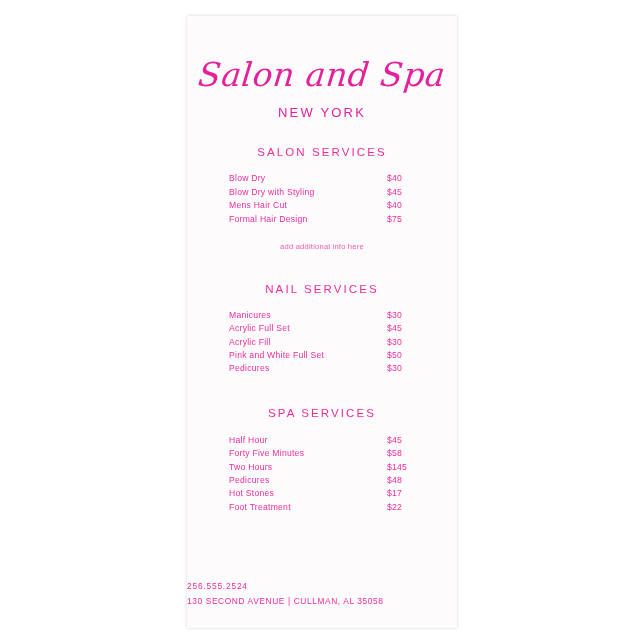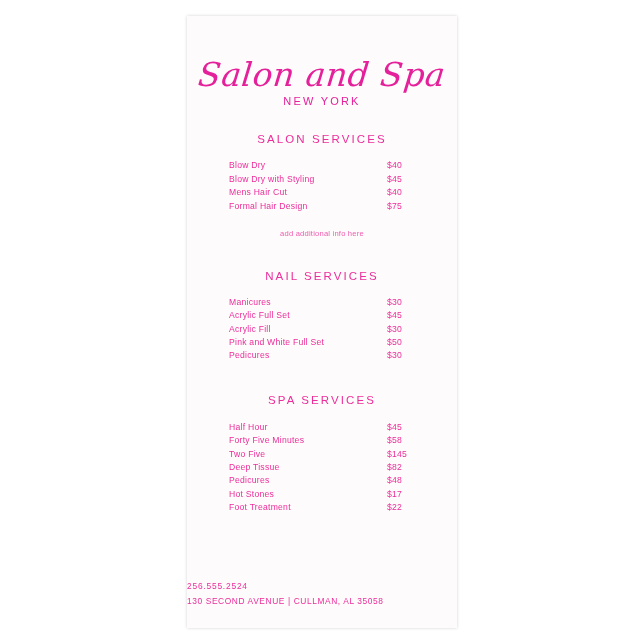--- a/index.html
+++ b/index.html
@@ -48,22 +48,22 @@
     font-family: "DejaVu Serif", serif;
     font-style: italic;
     font-weight: normal;
     font-size: 33px;
     color: #e5209b;
     letter-spacing: 0.5px;
     line-height: 1;
     transform: skewX(-6deg);
   }
   .brand-sub {
-    margin-top: 4px;
-    font-size: 11px;
+    margin-top: 14px;
+    font-size: 13px;
     letter-spacing: 2.2px;
     color: #e5209b;
     font-family: "Liberation Sans", sans-serif;
   }
 
   
   .sections {
     margin-top: 26px;
     padding: 0 30px;
   }
@@ -198,26 +198,22 @@
           <div class="items">
             <div class="item">
               <span class="item-name">Half Hour</span>
               <span class="item-price">$45</span>
             </div>
             <div class="item">
               <span class="item-name">Forty Five Minutes</span>
               <span class="item-price">$58</span>
             </div>
             <div class="item">
-              <span class="item-name">Two Five</span>
+              <span class="item-name">Two Hours</span>
               <span class="item-price">$145</span>
-            </div>
-            <div class="item">
-              <span class="item-name">Deep Tissue</span>
-              <span class="item-price">$82</span>
             </div>
             <div class="item">
               <span class="item-name">Pedicures</span>
               <span class="item-price">$48</span>
             </div>
             <div class="item">
               <span class="item-name">Hot Stones</span>
               <span class="item-price">$17</span>
             </div>
             <div class="item">

